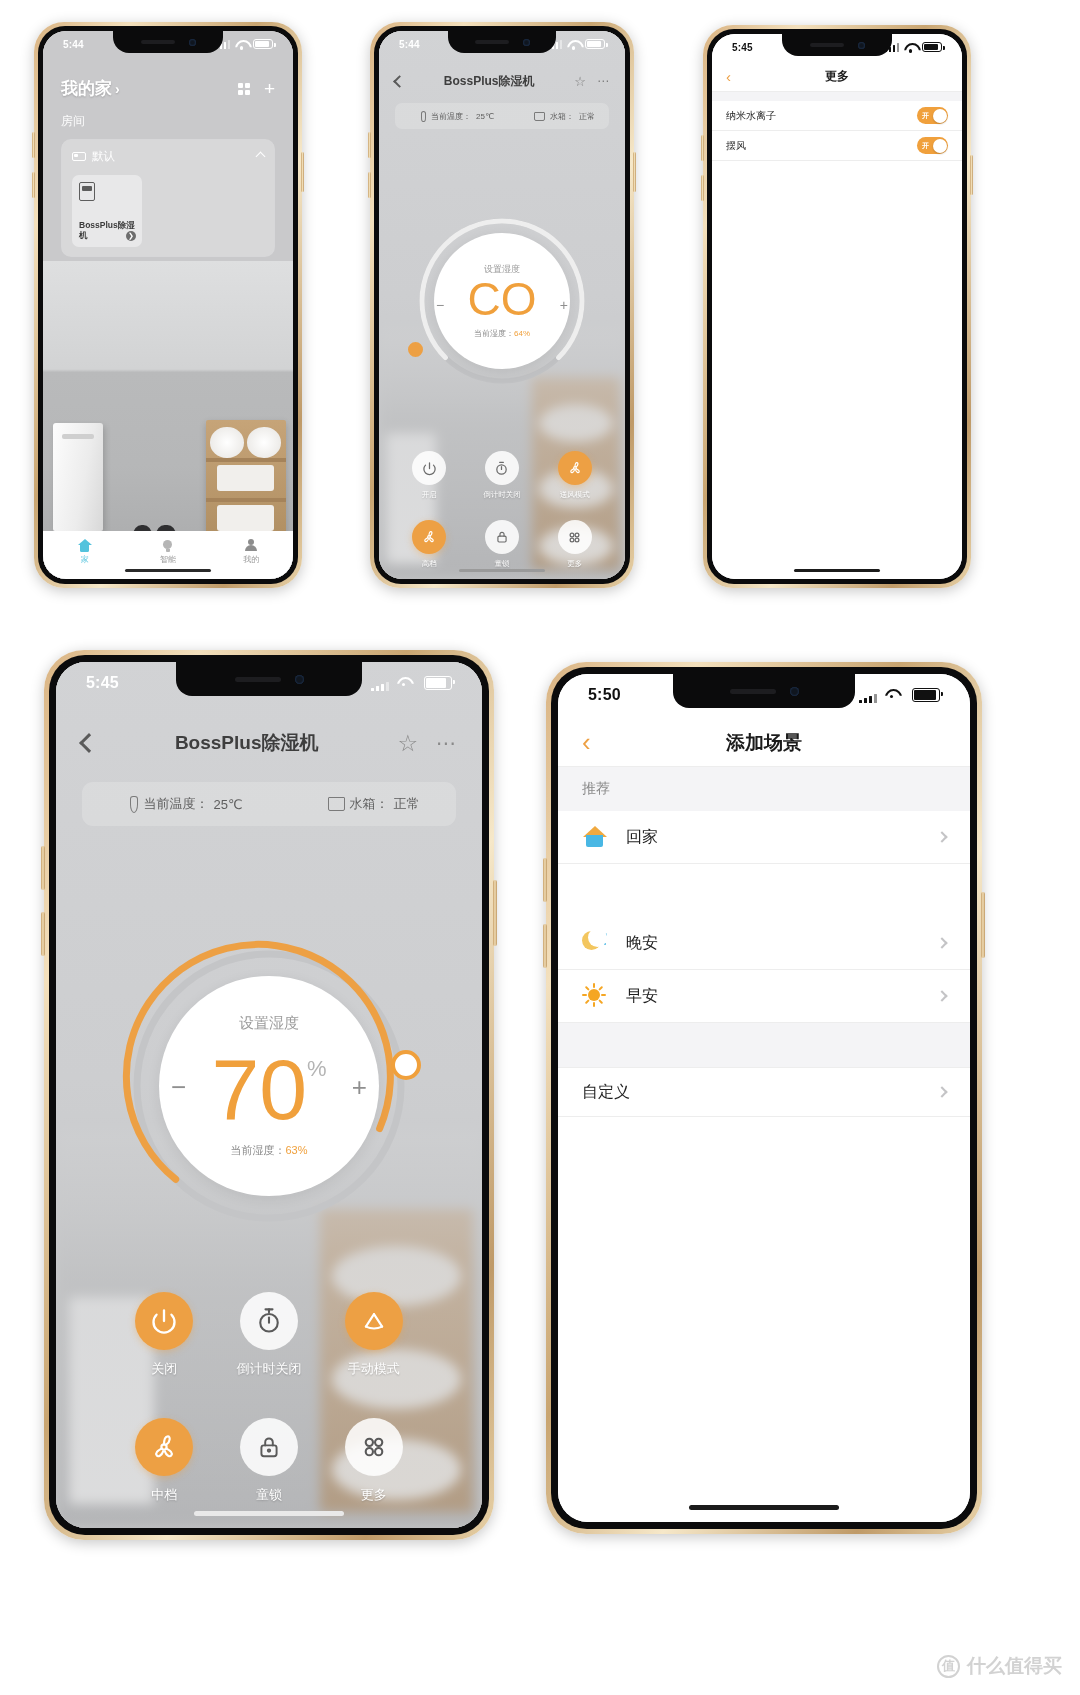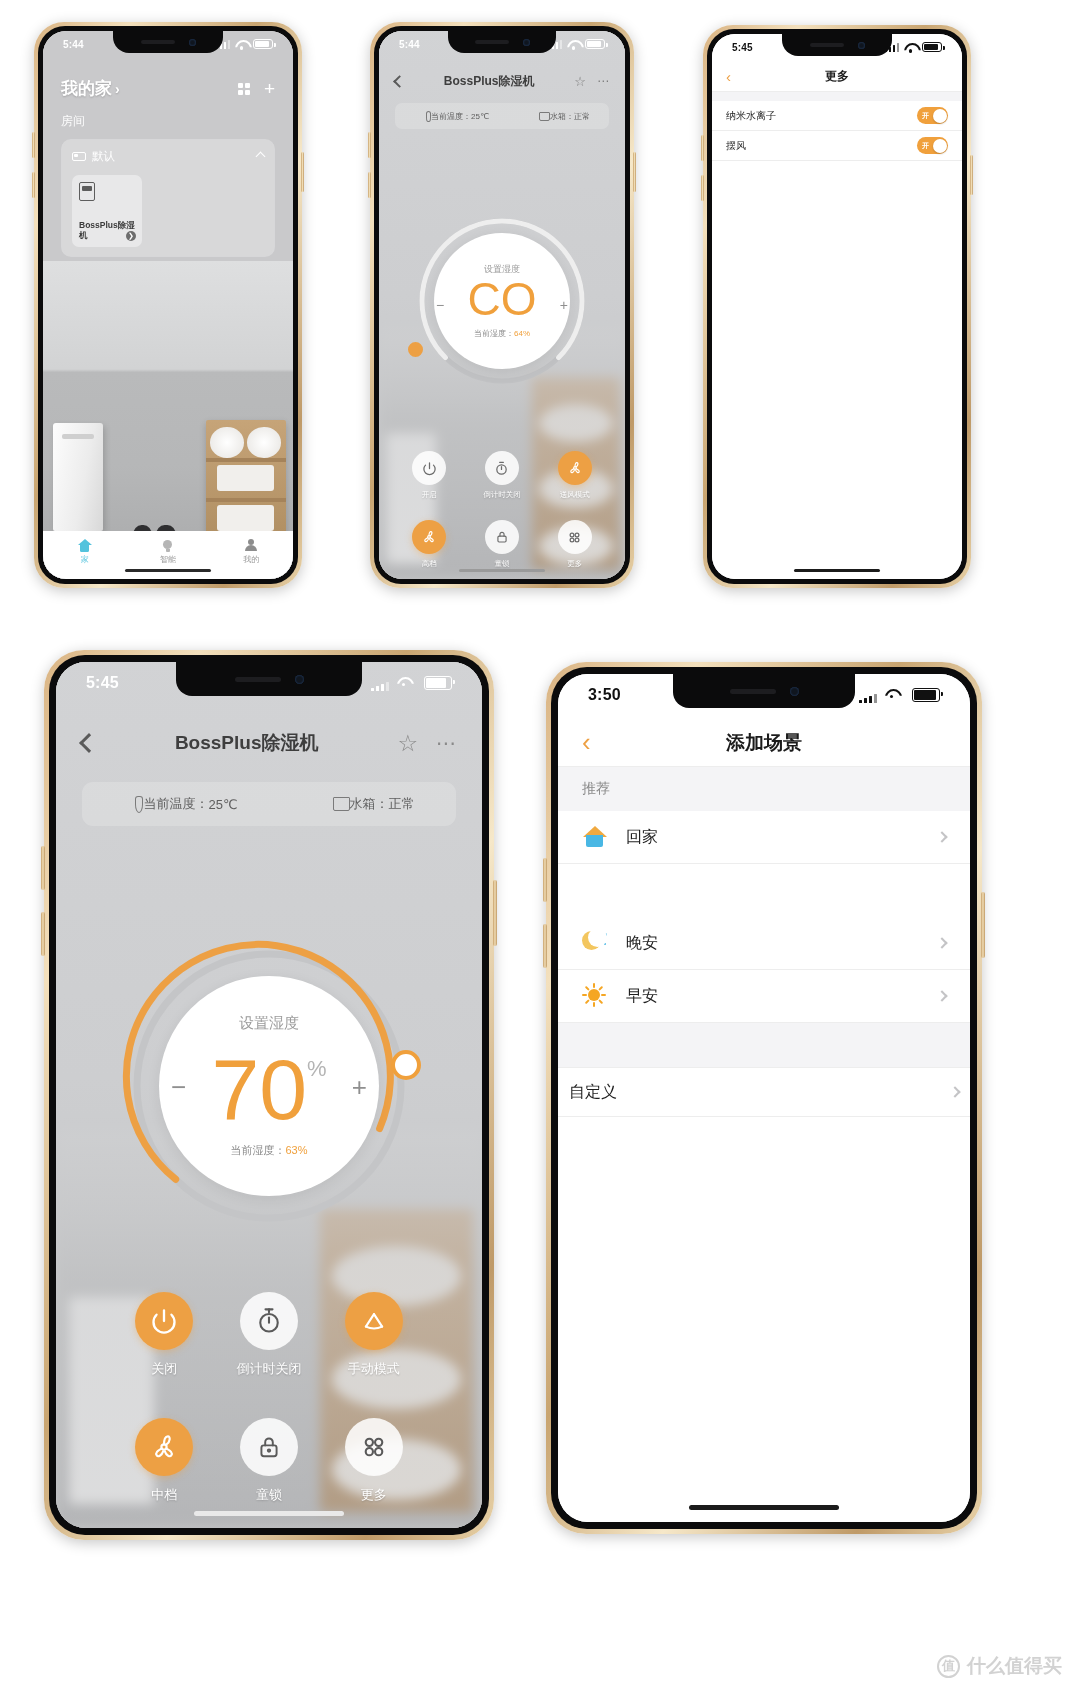--- a/index.html
+++ b/index.html
@@ -170,21 +170,21 @@
   .ctrl-back{width:9px;height:9px;border-left:2px solid #5a5a5a;border-bottom:2px solid #5a5a5a;transform:rotate(45deg);}
   .ctrl-title{font-weight:bold;color:#3e3e3e;}
   .ctrl-navr{display:flex;align-items:center;}
   .star{color:#7c7c7c;}
   .ctrl-info{
     position:absolute;left:0;right:0;z-index:20;
     background:rgba(255,255,255,.20);
     display:flex;align-items:center;justify-content:space-around;
     color:#5e5e5e;
   }
-  .ctrl-info .it{display:flex;align-items:center;padding-left:12px;}
+  .ctrl-info .it{display:flex;align-items:center;gap:5px;padding-left:12px;}
   .therm{width:5px;height:11px;border:1.3px solid #7a7a7a;border-radius:3px 3px 50% 50%;}
   .tank{width:11px;height:9px;border:1.3px solid #7a7a7a;border-radius:1px 1px 2px 2px;}
 
   .dial-wrap{position:absolute;left:50%;transform:translateX(-50%);z-index:20;}
   .dial-ring{position:absolute;inset:0;}
   .dial-inner{
     position:absolute;background:#fff;border-radius:50%;
     display:flex;flex-direction:column;align-items:center;justify-content:center;
     box-shadow:0 3px 14px rgba(0,0,0,.07);
   }
@@ -702,21 +702,21 @@
   <div class="sbtn" style="left:-3px;top:262px;width:4px;height:44px"></div>
   <div class="sbtn" style="right:-3px;top:230px;width:4px;height:66px"></div>
   <div class="bezel">
     <div class="screen">
       <div class="list-screen">
         <div class="notch" style="width:182px;height:34px;">
             <div class="speaker"></div>
             <div class="cam"></div>
           </div>
         <div class="statusbar light" style="height:42px;font-size:16px;padding:0 30px;">
-          <span>3:50</span>
+          <span>5:50</span>
           <span class="sb-right" style="gap:8px;">
             <span class="sig" style="height:15px;">
                 <i style="width:3.5px"></i>
                 <i style="width:3.5px"></i>
                 <i style="width:3.5px"></i>
                 <i style="width:3.5px"></i>
               </span>
             <span class="wifi" style="width:19px;height:15px;"></span>
             <span class="batt" style="width:28px;height:14px;">
                 <i style="width:22px"></i>
@@ -767,21 +767,21 @@
               <i class="st" style="right:6px;top:9px;width:2px;height:2px;"></i>
               <i class="st" style="right:2px;top:13px;width:2.4px;height:2.4px;"></i>
             </span>
             <span class="ltxt">晚安</span>
           </span>
           <span class="chev-r" style="width:8px;height:8px;"></span>
         </div>
 
         <div style="position:absolute;top:349px;left:0;right:0;height:44px;background:#f4f4f6;"></div>
 
-        <div class="lrow" style="position:absolute;top:393px;left:0;right:0;height:50px;padding:0 11px;font-size:16px;border-top:1px solid #ededed;">
+        <div class="lrow" style="position:absolute;top:393px;left:0;right:0;height:50px;padding:0 24px;font-size:16px;border-top:1px solid #ededed;">
           <span class="ltxt">自定义</span>
           <span class="chev-r" style="width:8px;height:8px;"></span>
         </div>
 
         <div class="home-ind" style="width:150px;height:5px;background:#1b1b1b;bottom:12px;"></div>
       </div>
     </div>
   </div>
 </div>
 

